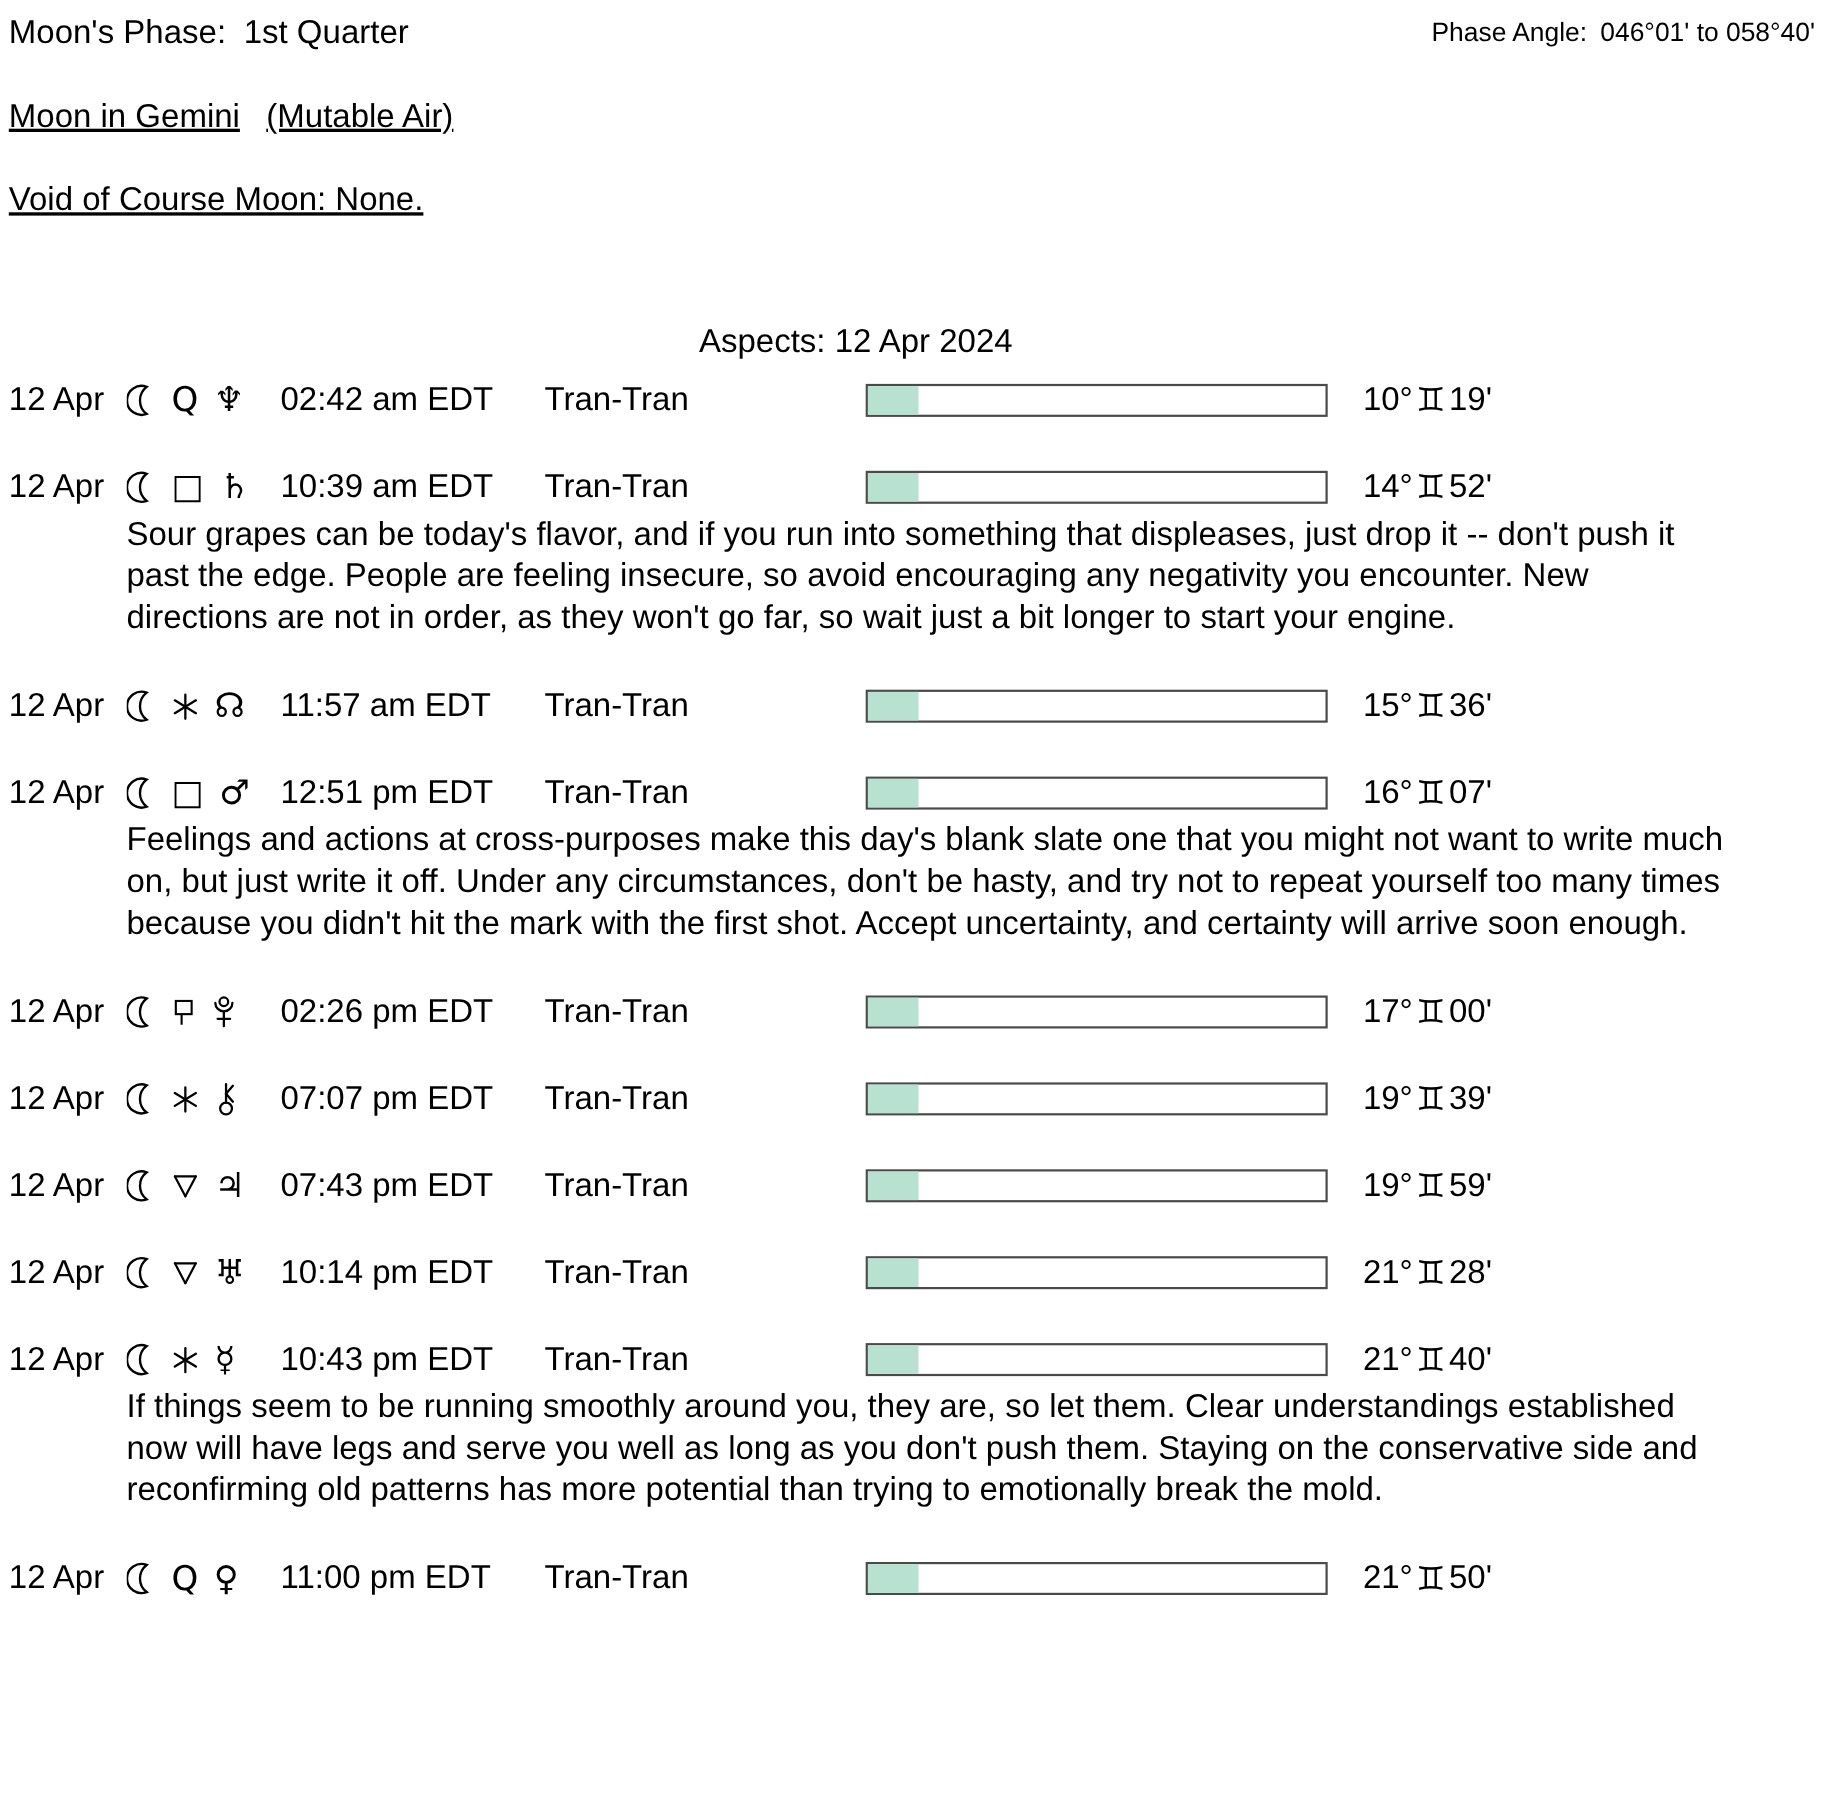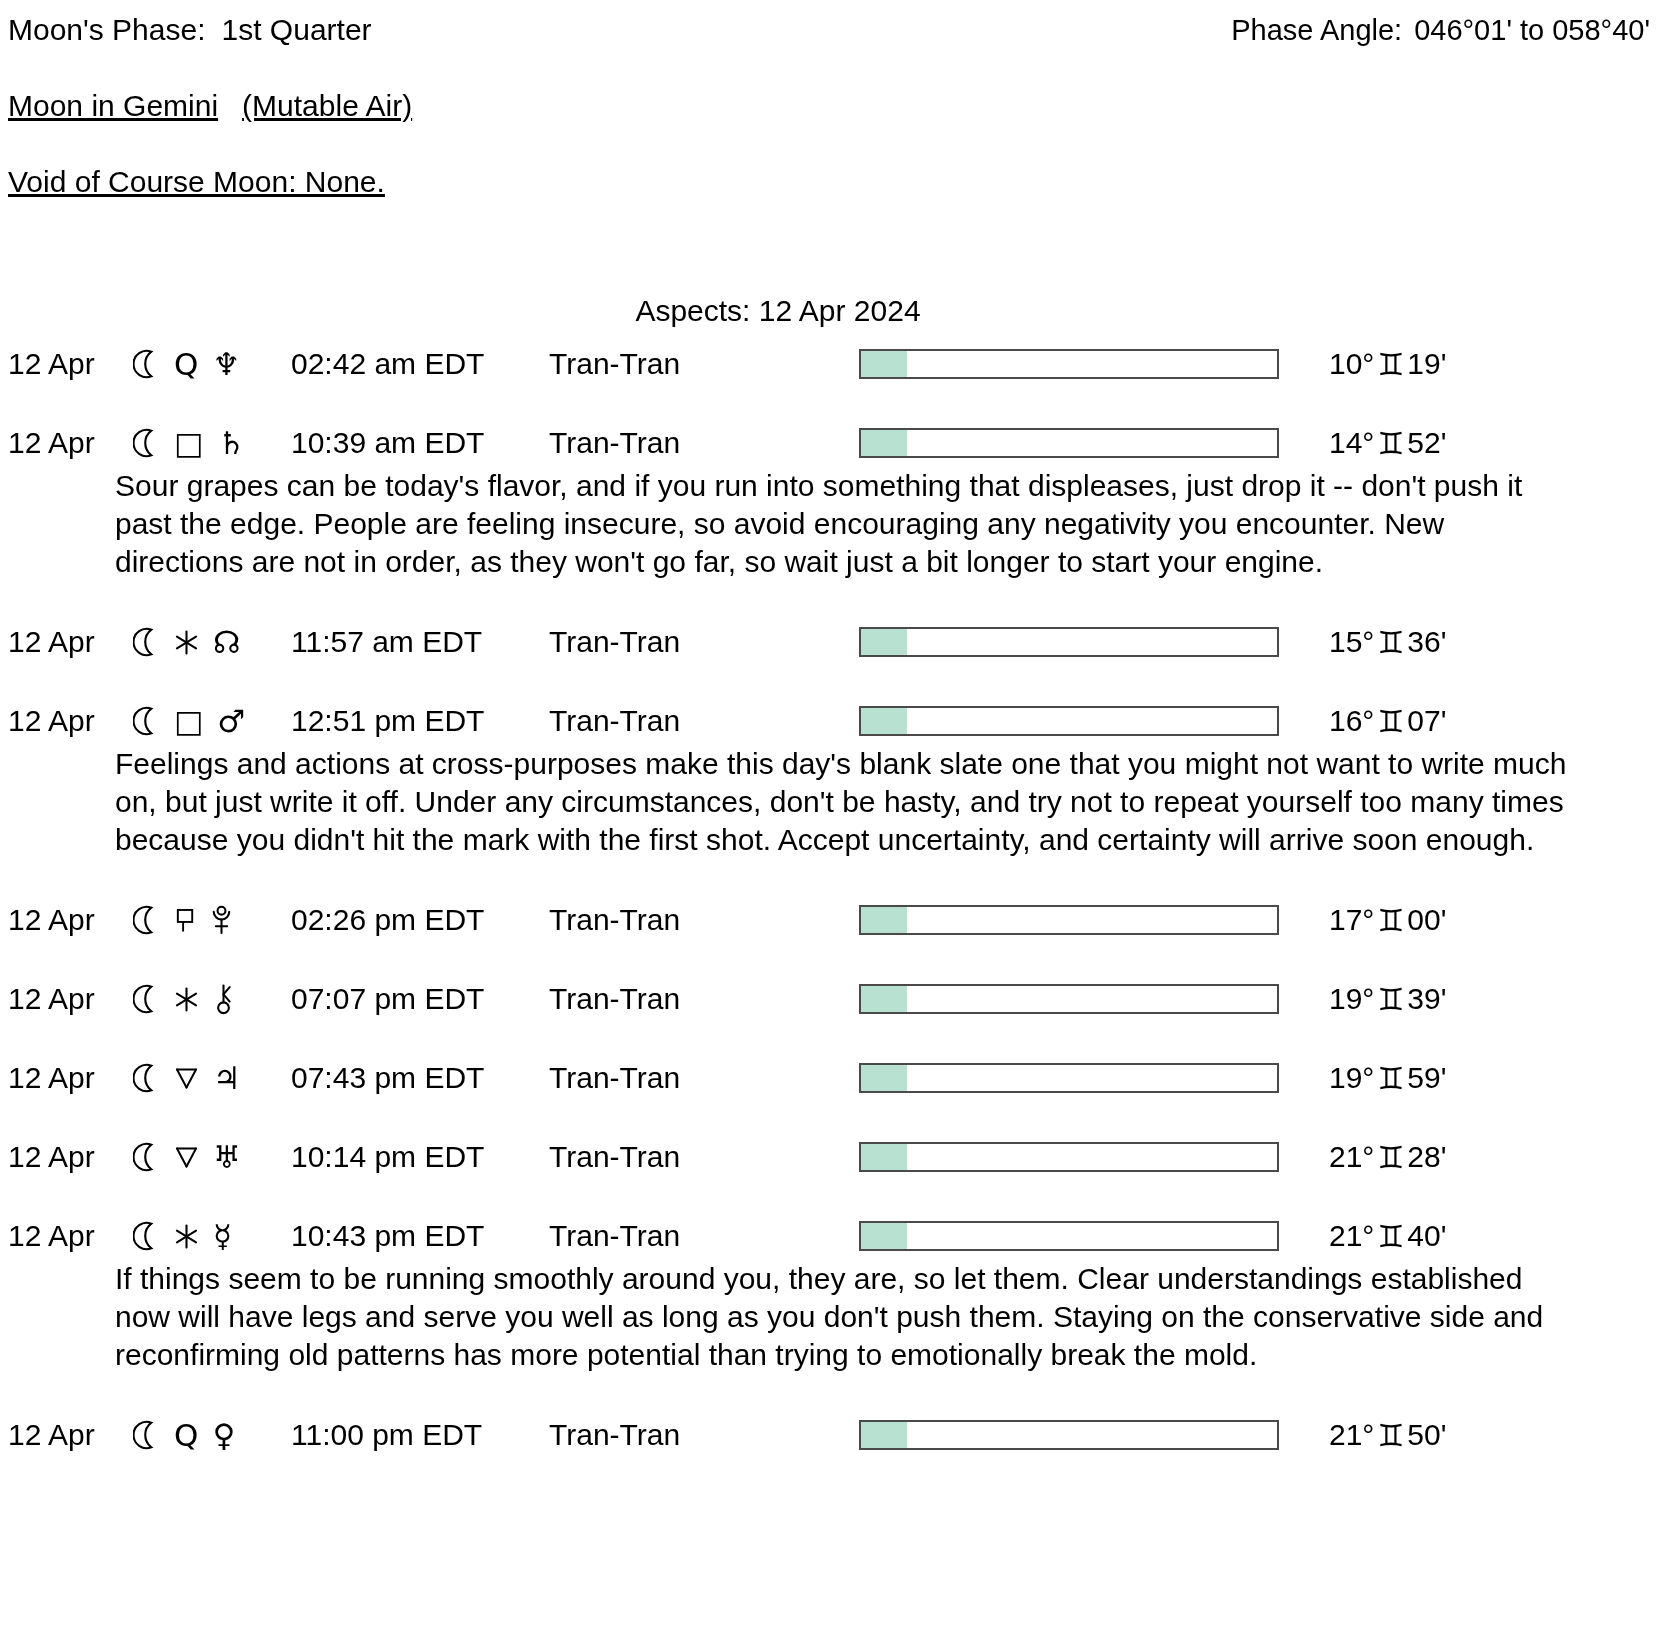--- a/index.html
+++ b/index.html
@@ -4,28 +4,28 @@
 <style>
   html,body{margin:0;padding:0;background:#fff;}
   body{
     width:1666px;height:1642px;box-sizing:border-box;overflow:hidden;position:relative;
     padding:12px 10px 0 8px;color:#000;
     font-family:"Liberation Sans","DejaVu Sans",sans-serif;font-size:30px;
   }
   .hline{height:36px;line-height:36px;white-space:nowrap;}
   .hline .v{margin-left:16px;}
   .hline .v2{margin-left:24px;}
-  .top-right{position:absolute;top:14px;right:16px;font-size:29px;line-height:32px;white-space:nowrap;}
+  .top-right{position:absolute;top:14px;right:16px;font-size:24px;line-height:32px;white-space:nowrap;}
   .top-right .v{margin-left:12px;}
   .gap40{margin-top:40px;text-decoration:underline;}
   .aspects-heading{margin-top:92px;width:1540px;text-align:center;height:38px;line-height:38px;}
   #aspect-list{margin:0;}
   .aspect-row{
     display:grid;grid-template-columns:107px 140px 240px 292px 420px auto;
-    align-items:center;height:36px;margin-top:43px;white-space:nowrap;gap:18px;
+    align-items:center;height:36px;margin-top:43px;white-space:nowrap;
   }
   .aspect-row:first-child{margin-top:16px;}
   .c-symbols{display:flex;align-items:center;gap:14px;font-family:"DejaVu Sans","Liberation Sans",sans-serif;font-size:31px;}
   .c-symbols .sym-txt{line-height:30px;}
   .c-bar{width:420px;height:30px;border:2px solid var(--bar-border,#4a4a4a);box-sizing:border-box;background:#fff;display:block;}
   .bar-fill{display:block;height:100%;background:var(--bar-fill,#b9e1d2);}
   .c-degree{margin-left:32px;display:flex;align-items:center;white-space:nowrap;}
   .c-degree .sign{font-family:"DejaVu Sans","Liberation Sans",sans-serif;margin:0 3px;font-size:30px;}
   .desc{margin:6px 0 0 107px;width:1452px;line-height:38px;font-size:30px;}
   svg.glyph{display:inline-block;}

